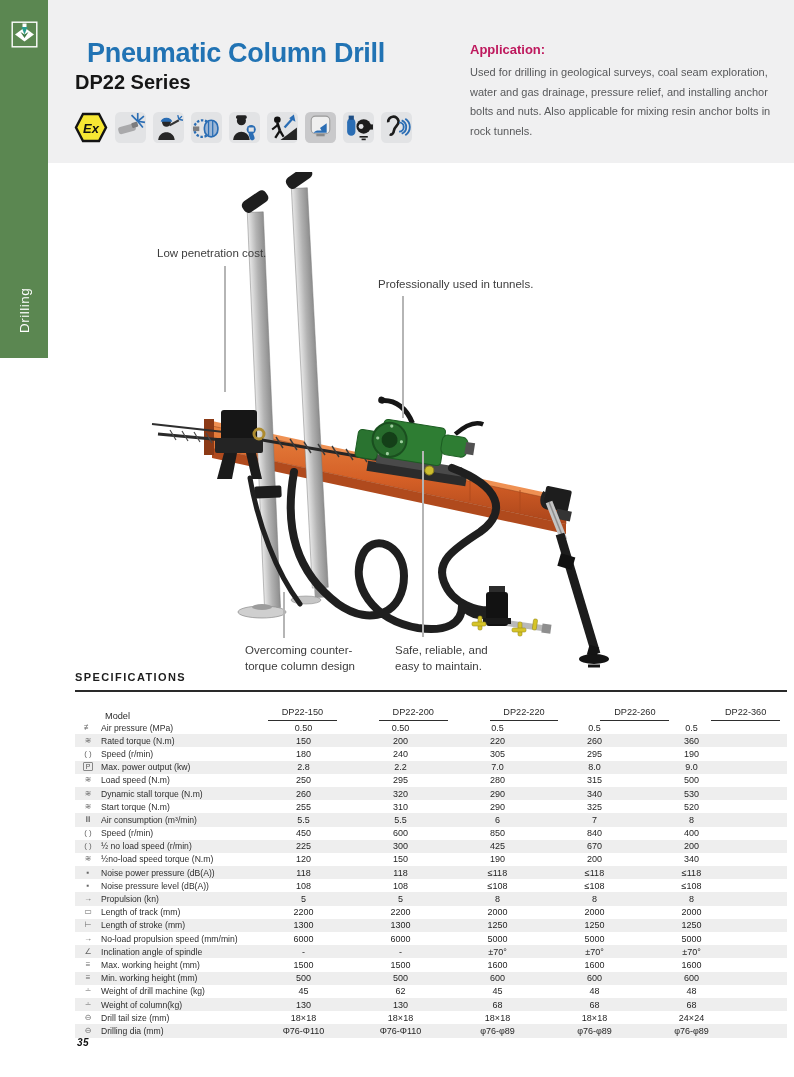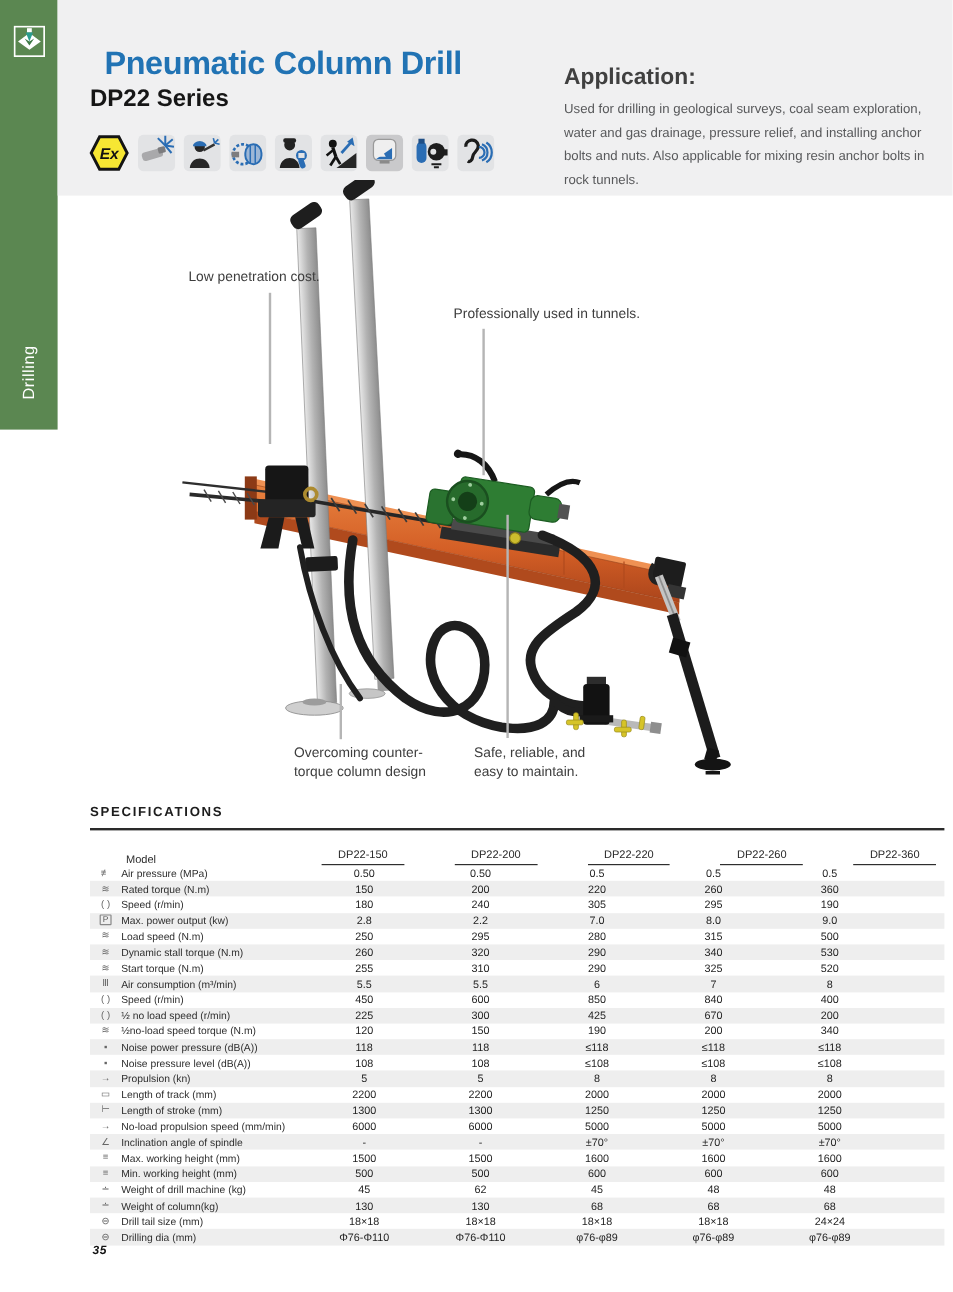--- a/index.html
+++ b/index.html
@@ -13,24 +13,24 @@
        writing-mode:vertical-rl;transform:rotate(180deg);
        color:#fff;font-size:13.5px;letter-spacing:.5px;}
   
   .header-band{position:absolute;left:48px;top:0;width:746px;height:163px;background:#f0f0f1;}
   .title{position:absolute;left:75px;top:38px;font-size:27px;font-weight:bold;
        color:#2173b4;letter-spacing:-.3px;margin-left:12px;}
   .subtitle{position:absolute;left:75px;top:71px;font-size:20px;font-weight:bold;color:#161616;}
   .cert-row{position:absolute;left:74px;top:112px;display:flex;gap:7px;align-items:center;}
   .cert-row svg{display:block;}
   .app-block{position:absolute;left:470px;top:38px;width:312px;}
-  .app-heading{font-size:19px;font-weight:bold;color:#404040;margin:16px 0 6px 0;}
+  .app-heading{font-size:13px;font-weight:bold;color:#be185d;margin:4px 0 6px 0;}
   .app-text{font-size:11px;line-height:19.5px;color:#58595b;margin:0;}
   
-  .figure{position:absolute;left:0;top:150px;width:794px;height:512px;}
+  .figure{position:absolute;left:0;top:172px;width:794px;height:512px;}
   .callout{position:absolute;font-size:11.5px;line-height:16px;color:#3d3d3d;white-space:nowrap;}
   .leader{position:absolute;width:1.5px;background:#b5b5b5;}
   
   .spec-heading{position:absolute;left:75px;top:671px;font-size:11px;font-weight:bold;
        letter-spacing:1.4px;color:#1d1d1d;}
   .spec-rule{position:absolute;left:75px;top:690px;width:712px;height:2px;background:#2a2a2a;}
   .spec-table{position:absolute;left:75px;top:703px;width:712px;}
   .tr{display:flex;align-items:center;height:13.2px;width:712px;}
   .tr.alt{background:#eeeeee;}
   .tr.head{height:18px;align-items:flex-end;background:none;gap:28px;}

